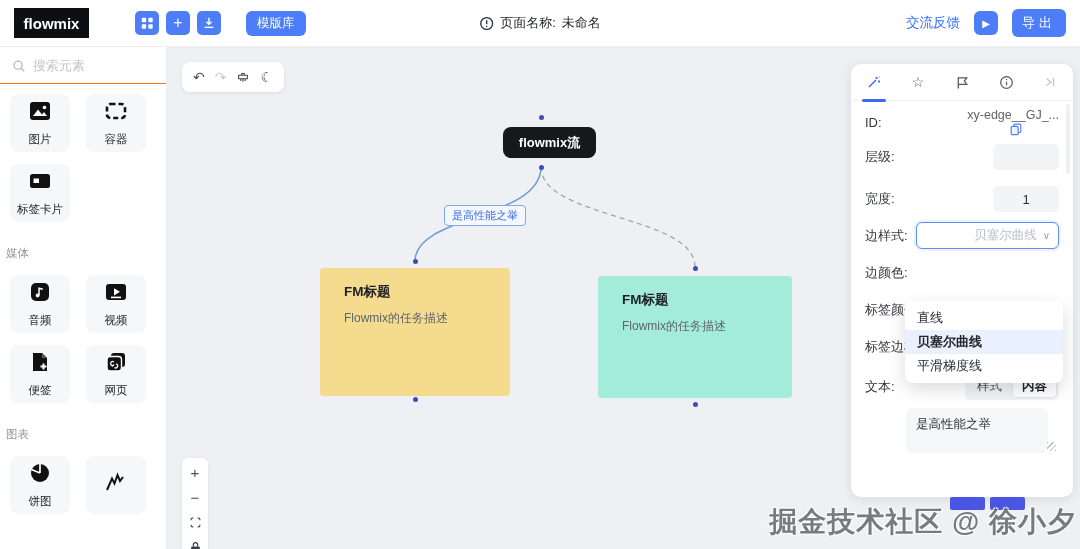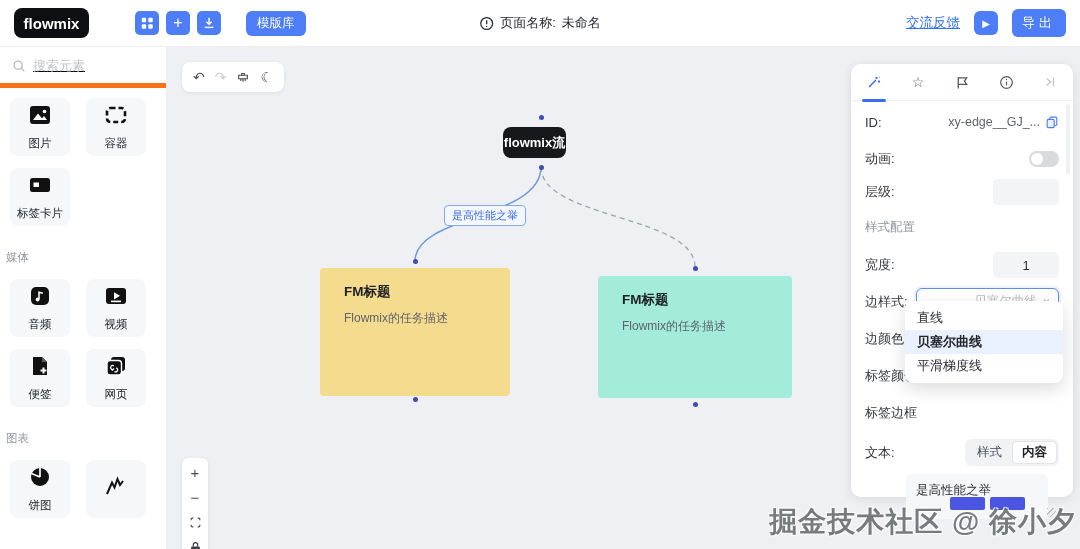--- a/index.html
+++ b/index.html
@@ -2,52 +2,52 @@
 <html><head>
 <meta charset="utf-8">
 <style>
   * { margin:0; padding:0; box-sizing:border-box; }
   html,body { width:1080px; height:549px; overflow:hidden; }
   body { font-family:"Liberation Sans","DejaVu Sans",sans-serif; background:#eef0f3; position:relative; }
 
   
   .topbar { position:absolute; left:0; top:0; width:1080px; height:47px; background:#fff;
             border-bottom:1px solid #eceef0; display:flex; align-items:center; padding:0 14px; z-index:20; }
-  .logo { background:#0d0f12; color:#fff; font-weight:bold; font-size:15px; border-radius:8px;
+  .logo { background:#0d0f12; color:#fff; font-weight:bold; font-size:15px; border-radius:0;
           width:75px; height:30px; display:flex; align-items:center; justify-content:center; margin-right:46px; }
   .tb-iconbtn { width:24px; height:24px; border-radius:5px; background:#4d7ef7; color:#fff;
                 display:flex; align-items:center; justify-content:center; margin-right:7px; cursor:pointer; }
   .tb-iconbtn svg { display:block; }
   .tpl-btn { background:#4d7ef7; color:#ffffff; font-size:12.5px; border-radius:6px; height:25px;
              padding:0 11px; display:flex; align-items:center; margin-left:18px; cursor:pointer; }
   .tb-center { position:absolute; left:50%; transform:translateX(-50%); display:flex; align-items:center;
                font-size:13px; color:#23262c; gap:6px; }
   .tb-right { margin-left:auto; display:flex; align-items:center; gap:14px; }
-  .feedback { color:#3370ff; font-size:13.5px; cursor:pointer;text-decoration:underline; }
+  .feedback { color:#3370ff; font-size:13.5px; cursor:pointer; }
   .play-btn { width:24px; height:24px; background:#4d7ef7; border-radius:6px; color:#fff; font-size:10px;
               display:flex; align-items:center; justify-content:center; cursor:pointer; }
   .export-btn { background:#4d7ef7; color:#fff; font-size:13px; border-radius:6px; padding:5px 10px;
                 letter-spacing:4px; cursor:pointer; }
 
   
   .sidebar { position:absolute; left:0; top:47px; width:167px; height:502px; background:#fff;
              border-right:1px solid #ebedef; z-index:10; overflow:hidden; }
-  .search-row { display:flex; align-items:center; gap:7px; padding:11px 12px 10px 12px; border-bottom:5px solid #f97316;text-decoration:underline; }
+  .search-row { display:flex; align-items:center; gap:7px; padding:11px 12px 10px 12px; border-bottom:1px solid #f97316; }
   .search-row input { border:none; outline:none; font-size:13px; color:#333; width:110px; }
   .search-row input::placeholder { color:#c0c4cb; }
   .palette { padding:10px 10px 0 10px; display:grid; grid-template-columns:60px 60px; column-gap:16px; row-gap:12px; }
   .cell { background:#f6f7f8; border-radius:8px; height:58px; display:flex; flex-direction:column;
           align-items:center; justify-content:center; gap:5px; cursor:pointer; }
   .cell .lbl { font-size:11.5px; color:#1f2329; }
   .sec-label { font-size:11.5px; color:#9096a0; padding:12px 0 2px 6px; margin-left:-10px; grid-column:1 / span 2; }
 
   
   .canvas { position:absolute; left:167px; top:47px; width:913px; height:502px; background:#eef0f3; overflow:hidden; }
   .edges-svg { position:absolute; left:0; top:0; width:913px; height:502px; }
-  .flow-node { position:absolute; left:336px; top:80px; width:63px; height:31px; background:#16181b;
+  .flow-node { position:absolute; left:336px; top:80px; width:93px; height:31px; background:#16181b;
                border-radius:8px; color:#fff; font-size:13px; font-weight:600;
                display:flex; align-items:center; justify-content:center; cursor:pointer; }
   .card { position:absolute; border-radius:4px; padding:15px 24px; cursor:pointer; }
   .card-yellow { left:153px; top:221px; width:190px; height:128px; background:#f5db8e; }
   .card-teal   { left:431px; top:229px; width:194px; height:122px; background:#a2ecd9; }
   .card .title { font-size:13.5px; font-weight:bold; color:#1d2025; }
   .card .desc  { font-size:12px; color:#5f646c; margin-top:9px; }
   .edge-label { position:absolute; left:277px; top:158px; background:#f3f8ff; border:1px solid #86a8e8;
                 border-radius:4px; color:#3d6bd8; font-size:11px; padding:2px 7px; cursor:pointer; }
   .handle { position:absolute; width:5px; height:5px; border-radius:50%; background:#3d4db5; cursor:crosshair; }
@@ -70,21 +70,21 @@
   .tabbar { height:37px; display:flex; align-items:center; justify-content:space-between;
             padding:0 10px; border-bottom:1px solid #f0f1f3; }
   .tab { position:relative; width:26px; height:37px; display:flex; align-items:center; justify-content:center;
          color:#565b63; cursor:pointer; font-size:14px; }
   .tab.active::after { content:""; position:absolute; left:1px; right:1px; bottom:-1px; height:3px;
                        background:#3a6bf0; border-radius:2px; }
   .tab.collapse { color:#c3c6cc; }
   .panel-body { padding:0 14px; }
   .row { display:flex; align-items:center; justify-content:space-between; }
   .flabel { font-size:13px; color:#33363c; }
-  .fvalue { font-size:12.5px; color:#5f646b; display:flex; align-items:center; }
+  .fvalue { font-size:12.5px; color:#5f646b; display:flex; align-items:center;flex-direction:column; }
   .r-id { margin-top:9px; height:24px; }
   .copy-ic { margin-left:5px; cursor:pointer; display:flex; }
   .r-anim { margin-top:15px; height:20px; }
   .toggle { width:30px; height:16px; border-radius:9px; background:#d8dadd; position:relative; cursor:pointer; }
   .toggle .knob { position:absolute; left:2px; top:2px; width:12px; height:12px; border-radius:50%; background:#fff; }
   .r-layer { margin-top:10px; }
   .mini-input { width:66px; height:26px; background:#f3f4f6; border:none; border-radius:5px;
                 font-size:13px; color:#2a2e34; text-align:center; outline:none; }
   .sec-head { margin-top:14px; font-size:12.5px; color:#9096a0; }
   .r-width { margin-top:16px; }
@@ -354,33 +354,26 @@
         <span>xy-edge__GJ_...</span>
         <span class="copy-ic">
             <svg width="14" height="14" viewBox="0 0 16 16">
               <rect x="5.5" y="2.5" width="8" height="9.5" rx="1.5" fill="#fff" stroke="#4d7ef7" stroke-width="1.3"></rect>
               <rect x="2.5" y="5" width="8" height="9.5" rx="1.5" fill="#eaf2ff" stroke="#4d7ef7" stroke-width="1.3"></rect>
             </svg>
           </span>
       </span>
     </div>
 
-    <div class="row r-anim">
-      <span class="flabel">动画:</span>
-      <div class="toggle">
-          <div class="knob"></div>
-        </div>
-    </div>
 
     <div class="row r-layer">
       <span class="flabel">层级:</span>
       <input class="mini-input" style="">
     </div>
 
-    <div class="sec-head">样式配置</div>
 
     <div class="row r-width">
       <span class="flabel">宽度:</span>
       <input class="mini-input" value="1" style="">
     </div>
 
     <div class="row r-edgestyle">
       <span class="flabel">边样式:</span>
       <div class="select">
         <span class="ph">贝塞尔曲线</span>

